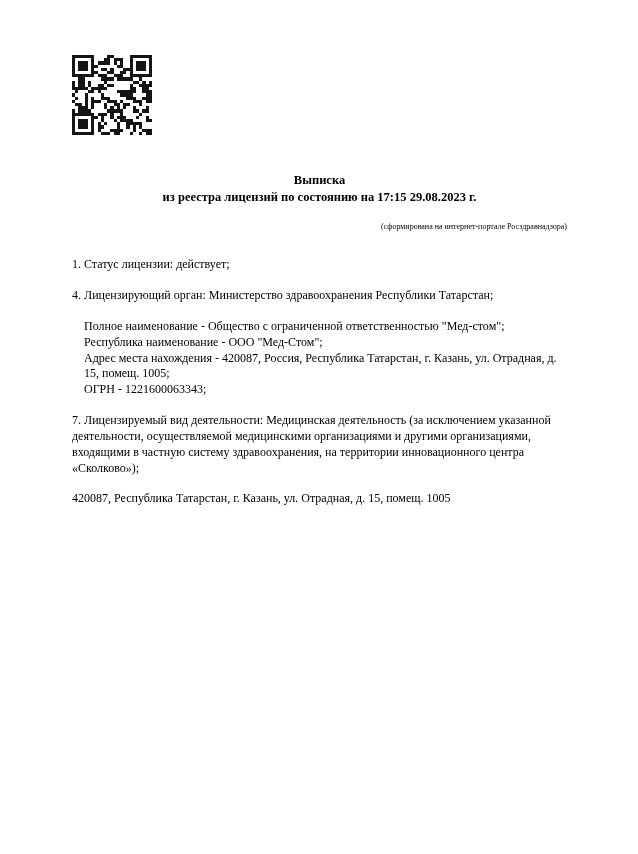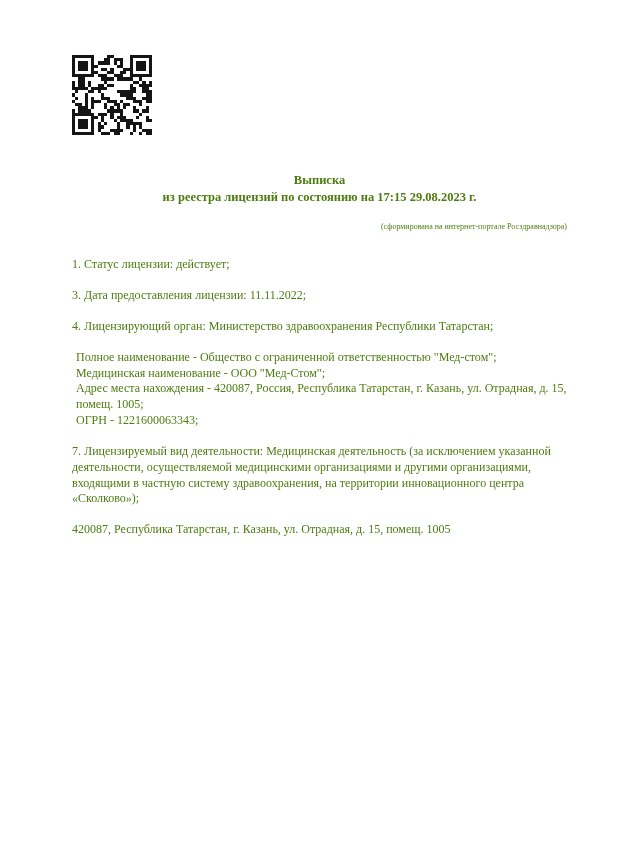--- a/index.html
+++ b/index.html
@@ -7,21 +7,21 @@
     margin: 0;
     padding: 0;
     background: #ffffff;
   }
   .page {
     position: relative;
     width: 638px;
     height: 854px;
     margin: 0 auto;
     background: #ffffff;
-    color: #4d7c0f;
+    color: #000000;
     font-family: "Liberation Serif", "DejaVu Serif", serif;
     font-size: 12px;
     line-height: 1.32;
     box-sizing: border-box;
     padding: 55px 71px 8px 72px;
     overflow: hidden;
   }
   .qr {
     width: 80px;
     height: 80px;
@@ -48,21 +48,21 @@
     line-height: 1.2;
   }
   .body-text {
     margin-top: 26px;
   }
   .para {
     margin: 0 0 15px 0;
     text-align: left;
   }
   .group {
-    margin: 0 0 15px 4px;
+    margin: 0 0 15px 12px;
   }
   .group div {
     margin: 0;
   }
 </style>
 </head>
 <body>
 
 <div class="page">
 
@@ -389,28 +389,27 @@
     <div>из реестра лицензий по состоянию на 17:15 29.08.2023 г.</div>
   </div>
 
   <div class="gen-note">(сформирована на интернет-портале Росздравнадзора)</div>
 
   <div class="body-text">
 
     <p class="para">1. Статус лицензии: действует;</p>
 
 
-    <p class="para">3. Дата предоставления лицензии: 11.11.2022;</p>
 
     <p class="para">4. Лицензирующий орган: Министерство здравоохранения Республики Татарстан;</p>
 
 
     <div class="group">
       <div>Полное наименование - Общество с ограниченной ответственностью "Мед-стом";</div>
-      <div>Медицинская наименование - ООО "Мед-Стом";</div>
+      <div>Республика наименование - ООО "Мед-Стом";</div>
       <div>Адрес места нахождения - 420087, Россия, Республика Татарстан, г. Казань, ул. Отрадная, д. 15, помещ. 1005;</div>
       <div>ОГРН - 1221600063343;</div>
     </div>
 
 
     <p class="para">7. Лицензируемый вид деятельности: Медицинская деятельность (за исключением указанной деятельности, осуществляемой медицинскими организациями и другими организациями, входящими в частную систему здравоохранения, на территории инновационного центра «Сколково»);</p>
 
 
     <p class="para">420087, Республика Татарстан, г. Казань, ул. Отрадная, д. 15, помещ. 1005</p>
 

